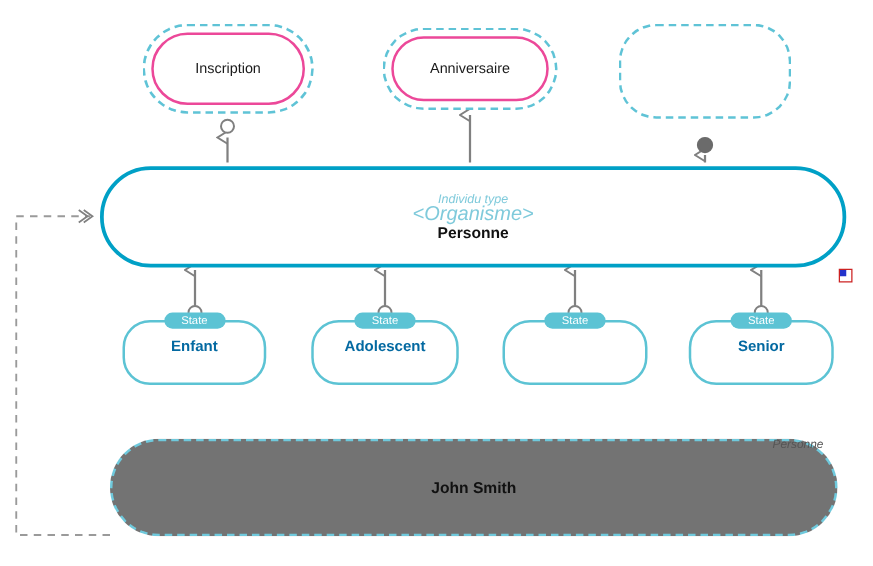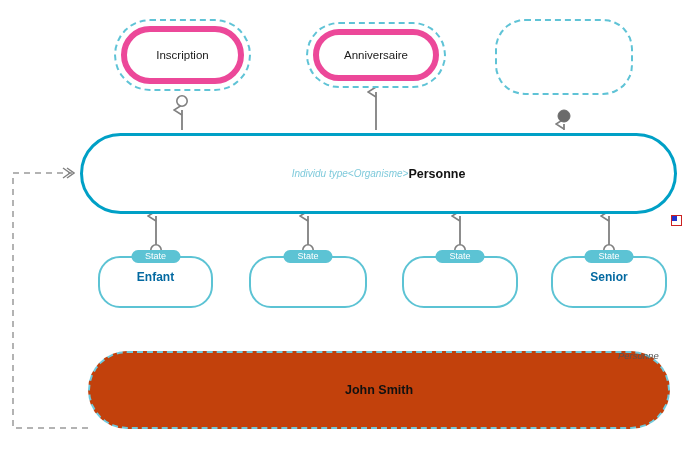--- a/index.html
+++ b/index.html
@@ -23,21 +23,21 @@
     top: 0;
     width: 698px;
     height: 453px;
     pointer-events: none;
   }
 
   
   .event-node {
     position: absolute;
     box-sizing: border-box;
-    border: 6px solid #ec4899;
+    border: 2px solid #ec4899;
     background: #ffffff;
     display: flex;
     align-items: center;
     justify-content: center;
     text-align: center;
     color: #1a1a1a;
     font-size: 11.5px;
     line-height: 14px;
     z-index: 4;
   }
@@ -51,32 +51,32 @@
 
   
   .main-node {
     position: absolute;
     box-sizing: border-box;
     border: 3px solid #00A0C6;
     border-radius: 999px;
     background: #ffffff;
     z-index: 4;
     display: flex;
-    flex-direction: row;
+    flex-direction: column;
     align-items: center;
     justify-content: center;
   }
   .main-type {
     font-size: 10px;
     font-style: italic;
     color: #7FCADB;
     line-height: 12px;
   }
   .main-stereo {
-    font-size: 10px;
+    font-size: 16px;
     font-style: italic;
     color: #7FCADB;
     line-height: 12px;
   }
   .main-title {
     font-size: 12.5px;
     font-weight: bold;
     color: #111111;
     line-height: 15px;
     margin-top: 1px;
@@ -116,21 +116,21 @@
     font-weight: bold;
     color: #0369a1;
   }
 
   
   .instance-node {
     position: absolute;
     box-sizing: border-box;
     border: 2px dashed #6FC9DC;
     border-radius: 999px;
-    background: #c2410c;
+    background: #737373;
     z-index: 2;
   }
   .instance-label {
     position: absolute;
     left: 0;
     right: 0;
     top: 50%;
     transform: translateY(-50%);
     text-align: center;
     font-size: 12.5px;
@@ -238,20 +238,21 @@
 
   <div class="corner-icon" style="left:671px; top:215px;"></div>
 
   <div class="state-node" style="left:98px; top:256px; width:115px; height:52px;">
     <span class="state-tab">State</span>
     <span class="state-label">Enfant</span>
   </div>
 
   <div class="state-node" style="left:249px; top:256px; width:118px; height:52px;">
     <span class="state-tab">State</span>
+    <span class="state-label">Adolescent</span>
   </div>
 
   <div class="state-node" style="left:402px; top:256px; width:116px; height:52px;">
     <span class="state-tab">State</span>
   </div>
 
   <div class="state-node" style="left:551px; top:256px; width:116px; height:52px;">
     <span class="state-tab">State</span>
     <span class="state-label">Senior</span>
   </div>

